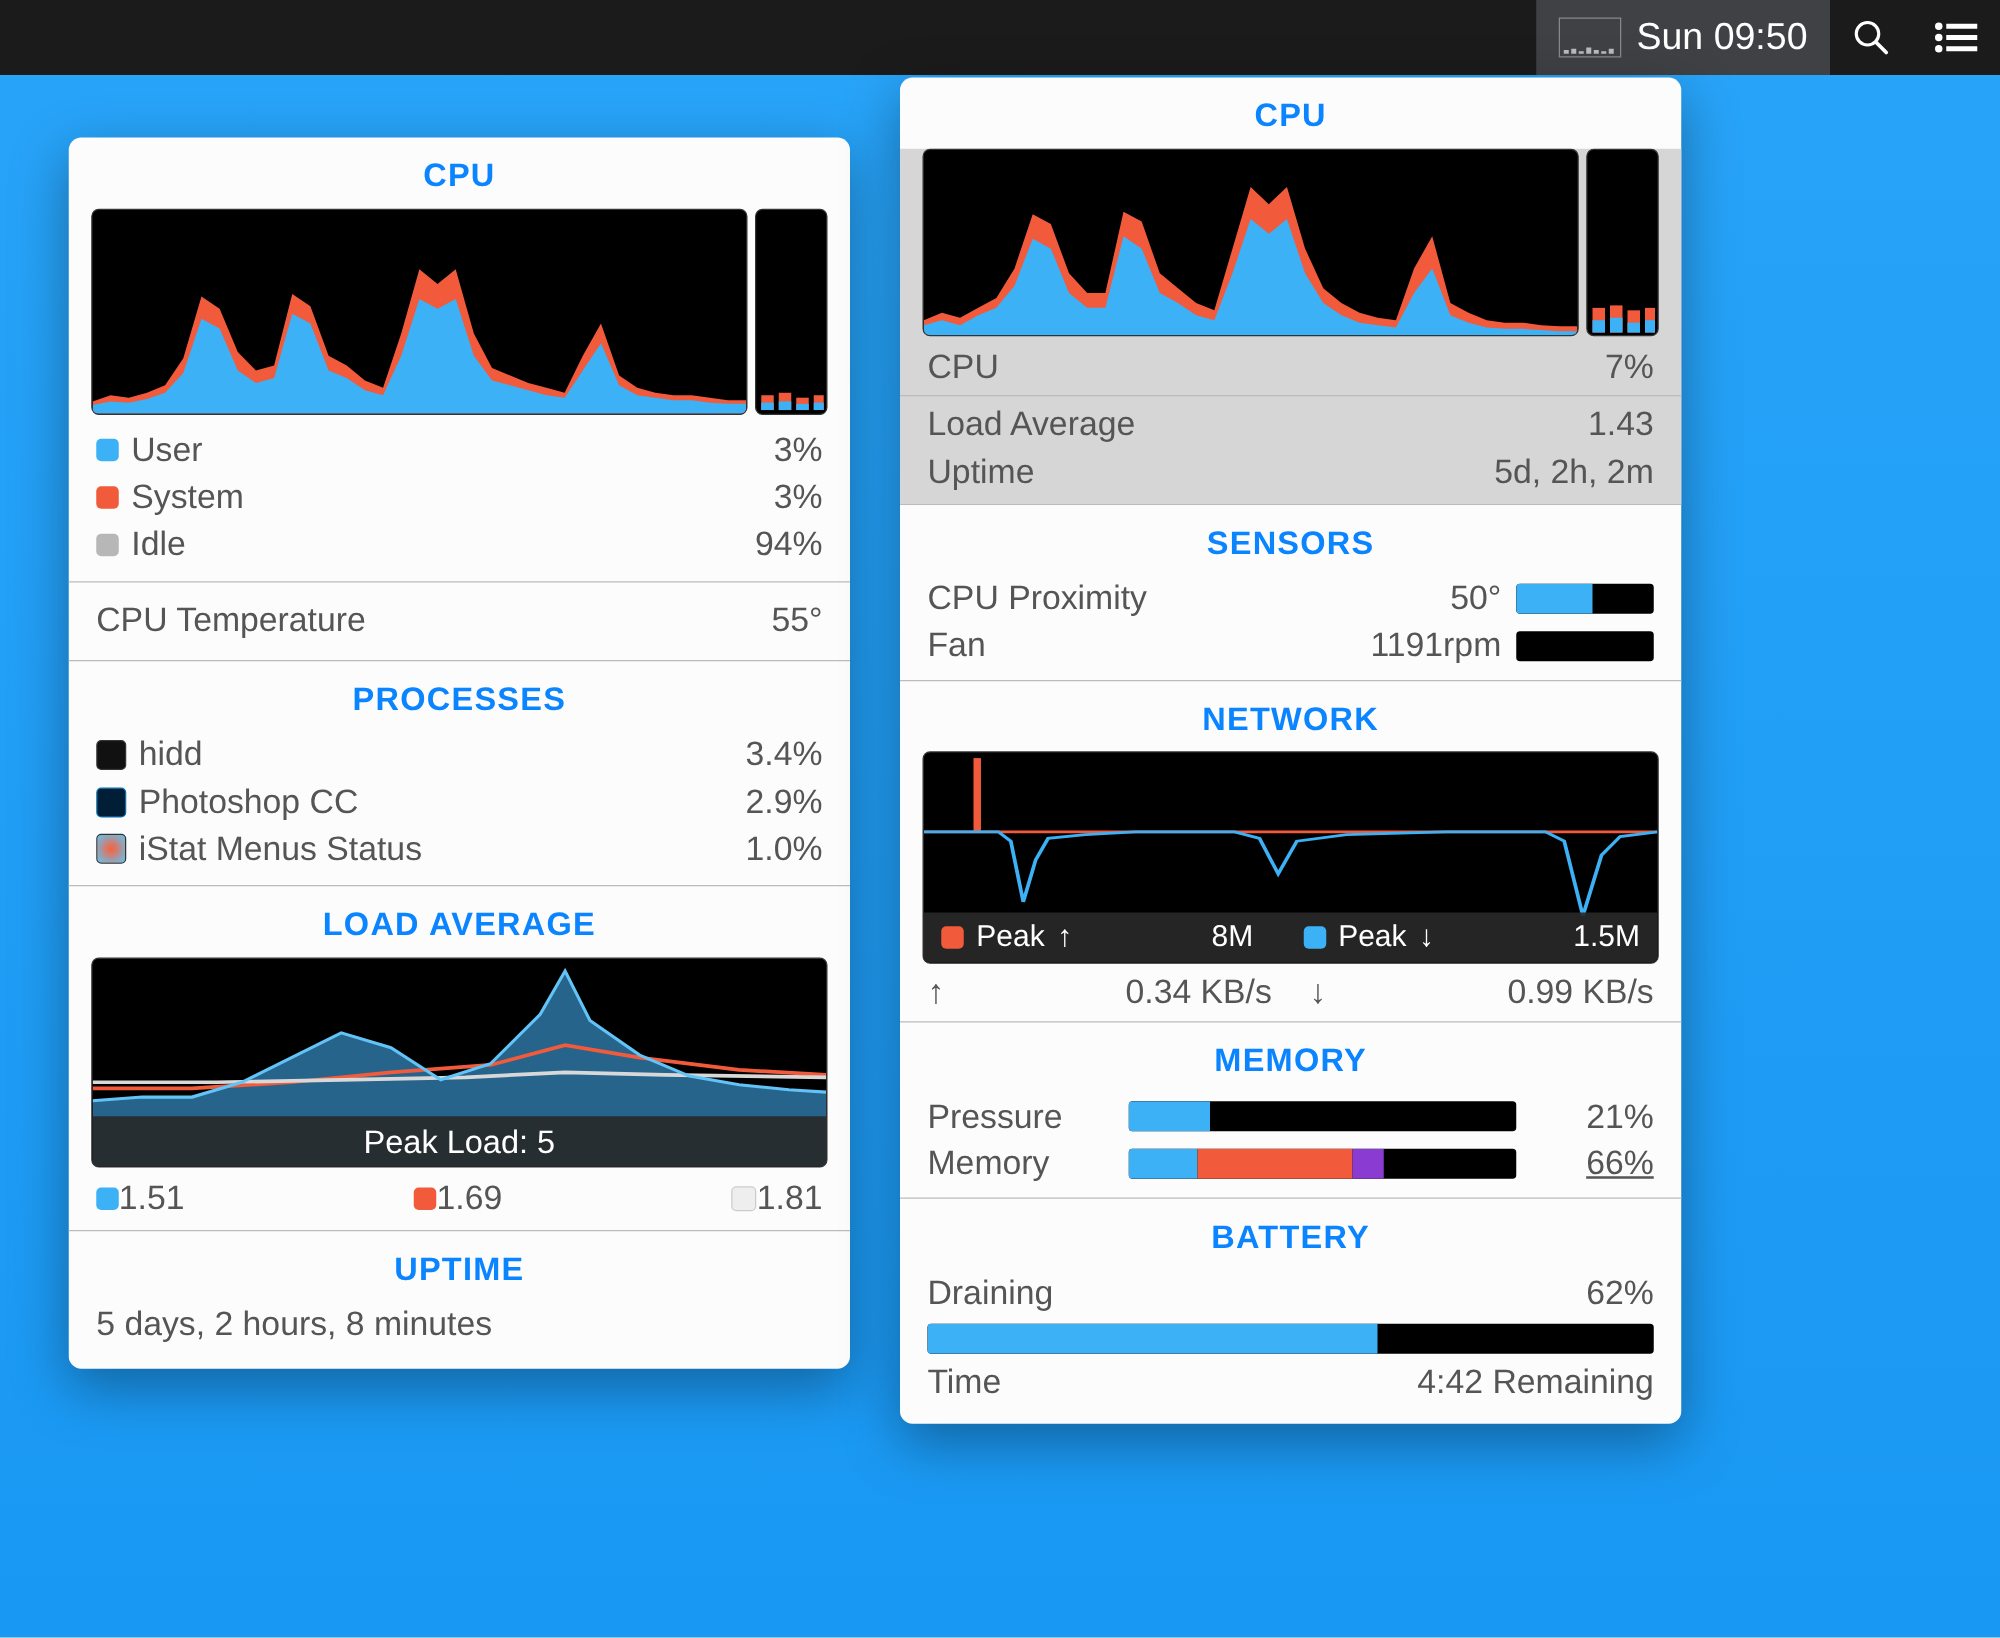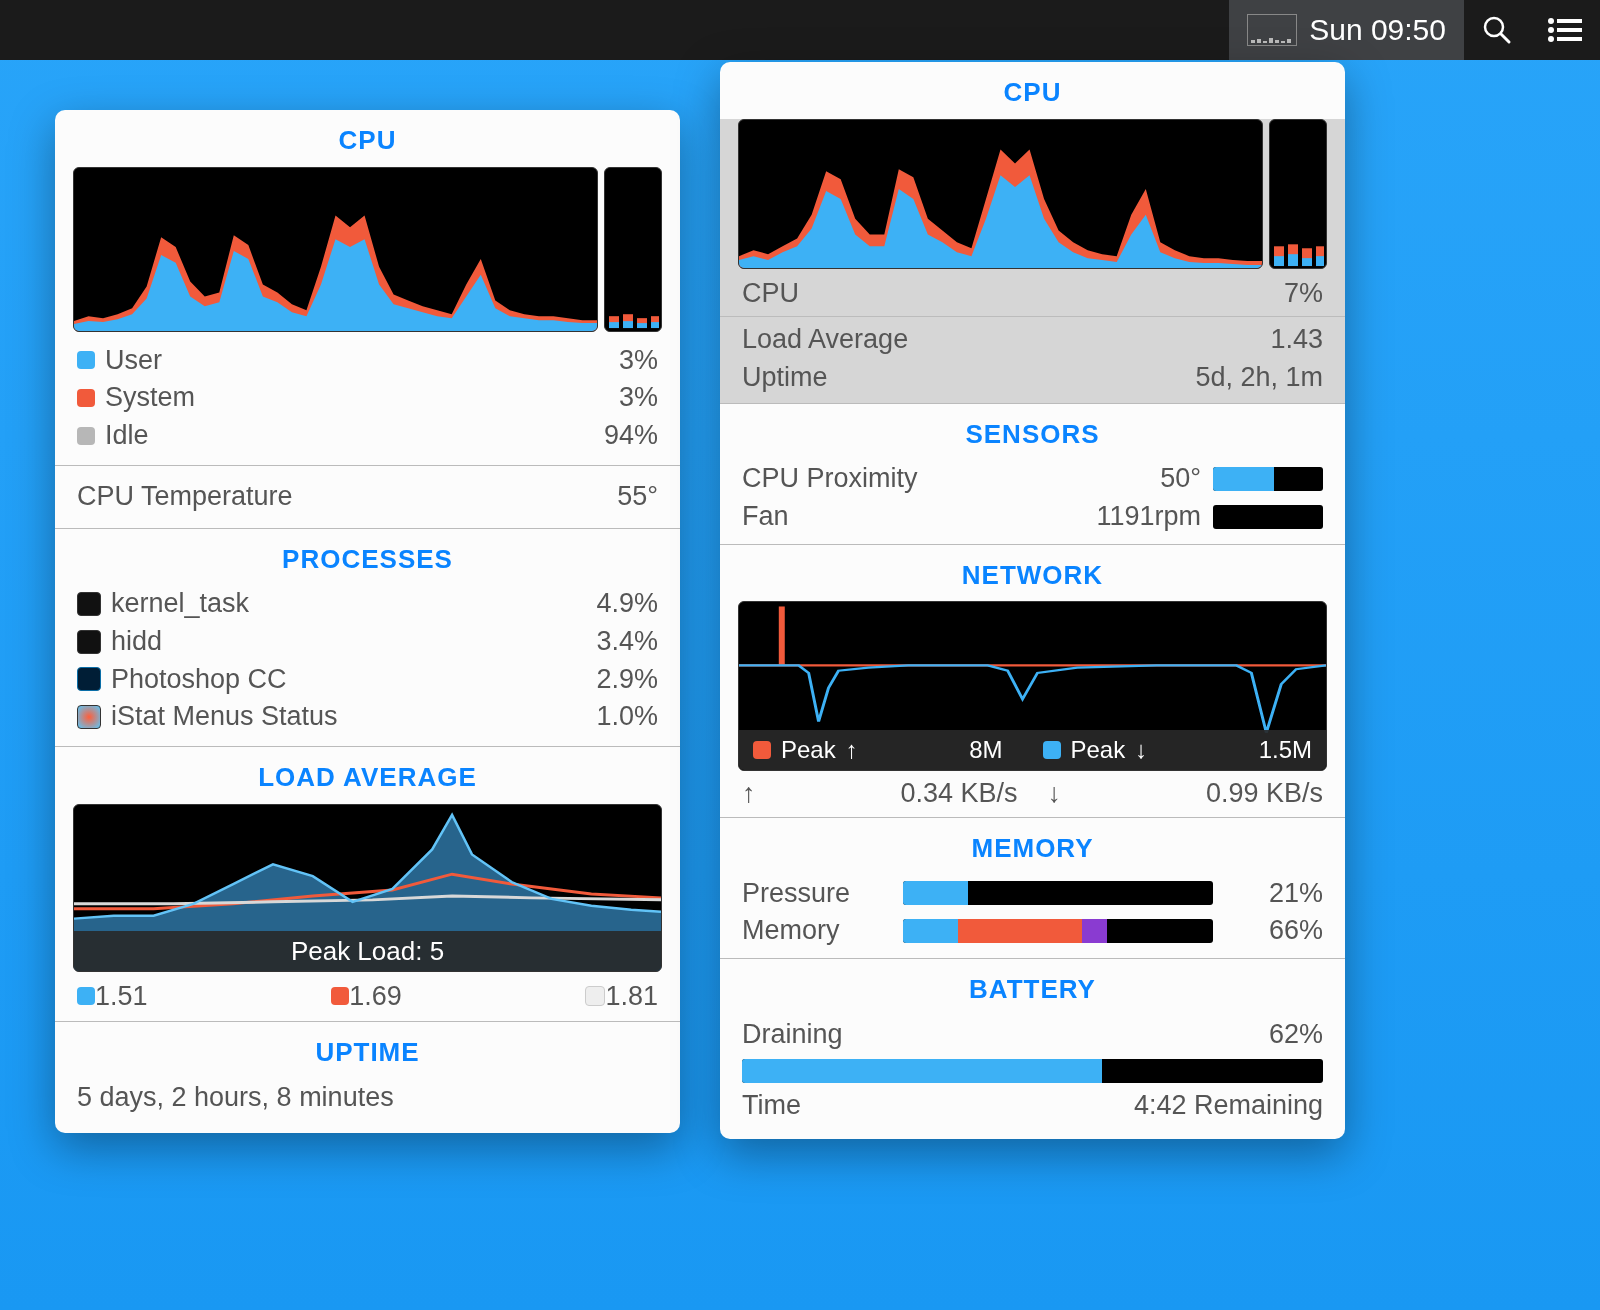--- a/index.html
+++ b/index.html
@@ -174,27 +174,20 @@
   </div>
 
   <div class="divider" style="margin-top:10px;"></div>
   <div class="row" style="padding:14px 22px;">
     <span>CPU Temperature</span>
     <span>55°</span>
   </div>
   <div class="divider"></div>
 
   <div class="section-title">PROCESSES</div>
-  <div class="row">
-    <span class="label">
-        <span class="app-icon"></span>
-        <span>kernel_task</span>
-      </span>
-    <span>4.9%</span>
-  </div>
   <div class="row">
     <span class="label">
         <span class="app-icon"></span>
         <span>hidd</span>
       </span>
     <span>3.4%</span>
   </div>
   <div class="row">
     <span class="label">
         <span class="app-icon ps"></span>
@@ -275,21 +268,21 @@
       <span>CPU</span>
       <span>7%</span>
     </div>
     <div class="divider" style="background:#bcbcbc;margin:4px 0;"></div>
     <div class="row">
       <span>Load Average</span>
       <span>1.43</span>
     </div>
     <div class="row">
       <span>Uptime</span>
-      <span>5d, 2h, 1m</span>
+      <span>5d, 2h, 2m</span>
     </div>
   </div>
 
   <div class="divider"></div>
   <div class="section-title">SENSORS</div>
   <div class="row">
     <span>CPU Proximity</span>
     <span style="display:flex;align-items:center;gap:12px;margin-left:39px;">
       <span>50°</span>
       <span class="sensor-bar">
@@ -352,21 +345,21 @@
     </span>
     <span style="flex:0 0 80px;text-align:right;">21%</span>
   </div>
   <div class="row">
     <span style="flex:0 0 130px;">Memory</span>
     <span class="memory-bar">
       <span class="seg" style="left:0;width:18%;background:#3db1f5;"></span>
       <span class="seg" style="left:18%;width:40%;background:#f15a3b;"></span>
       <span class="seg" style="left:58%;width:8%;background:#8a3bd1;"></span>
     </span>
-    <span style="flex:0 0 80px;text-align:right;">66%</span>
+    <span style="flex:0 0 80px;text-align:right;text-decoration:underline;">66%</span>
   </div>
 
   <div class="divider" style="margin-top:8px;"></div>
   <div class="section-title">BATTERY</div>
   <div class="row">
     <span>Draining</span>
     <span>62%</span>
   </div>
   <div class="battery-bar">
     <span class="fill" style="width:62%;"></span>

